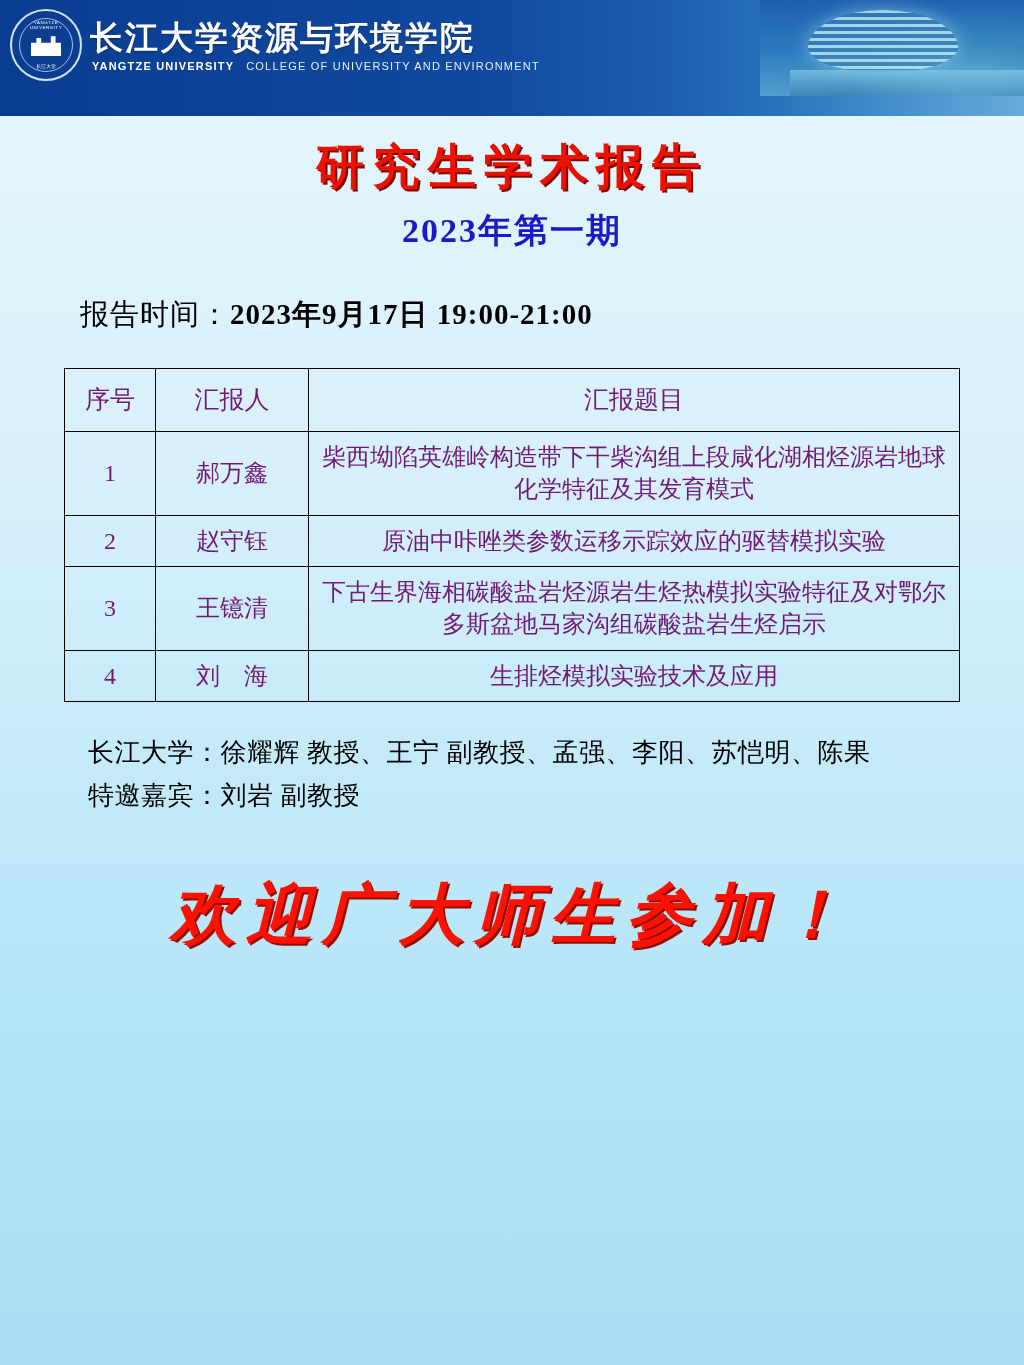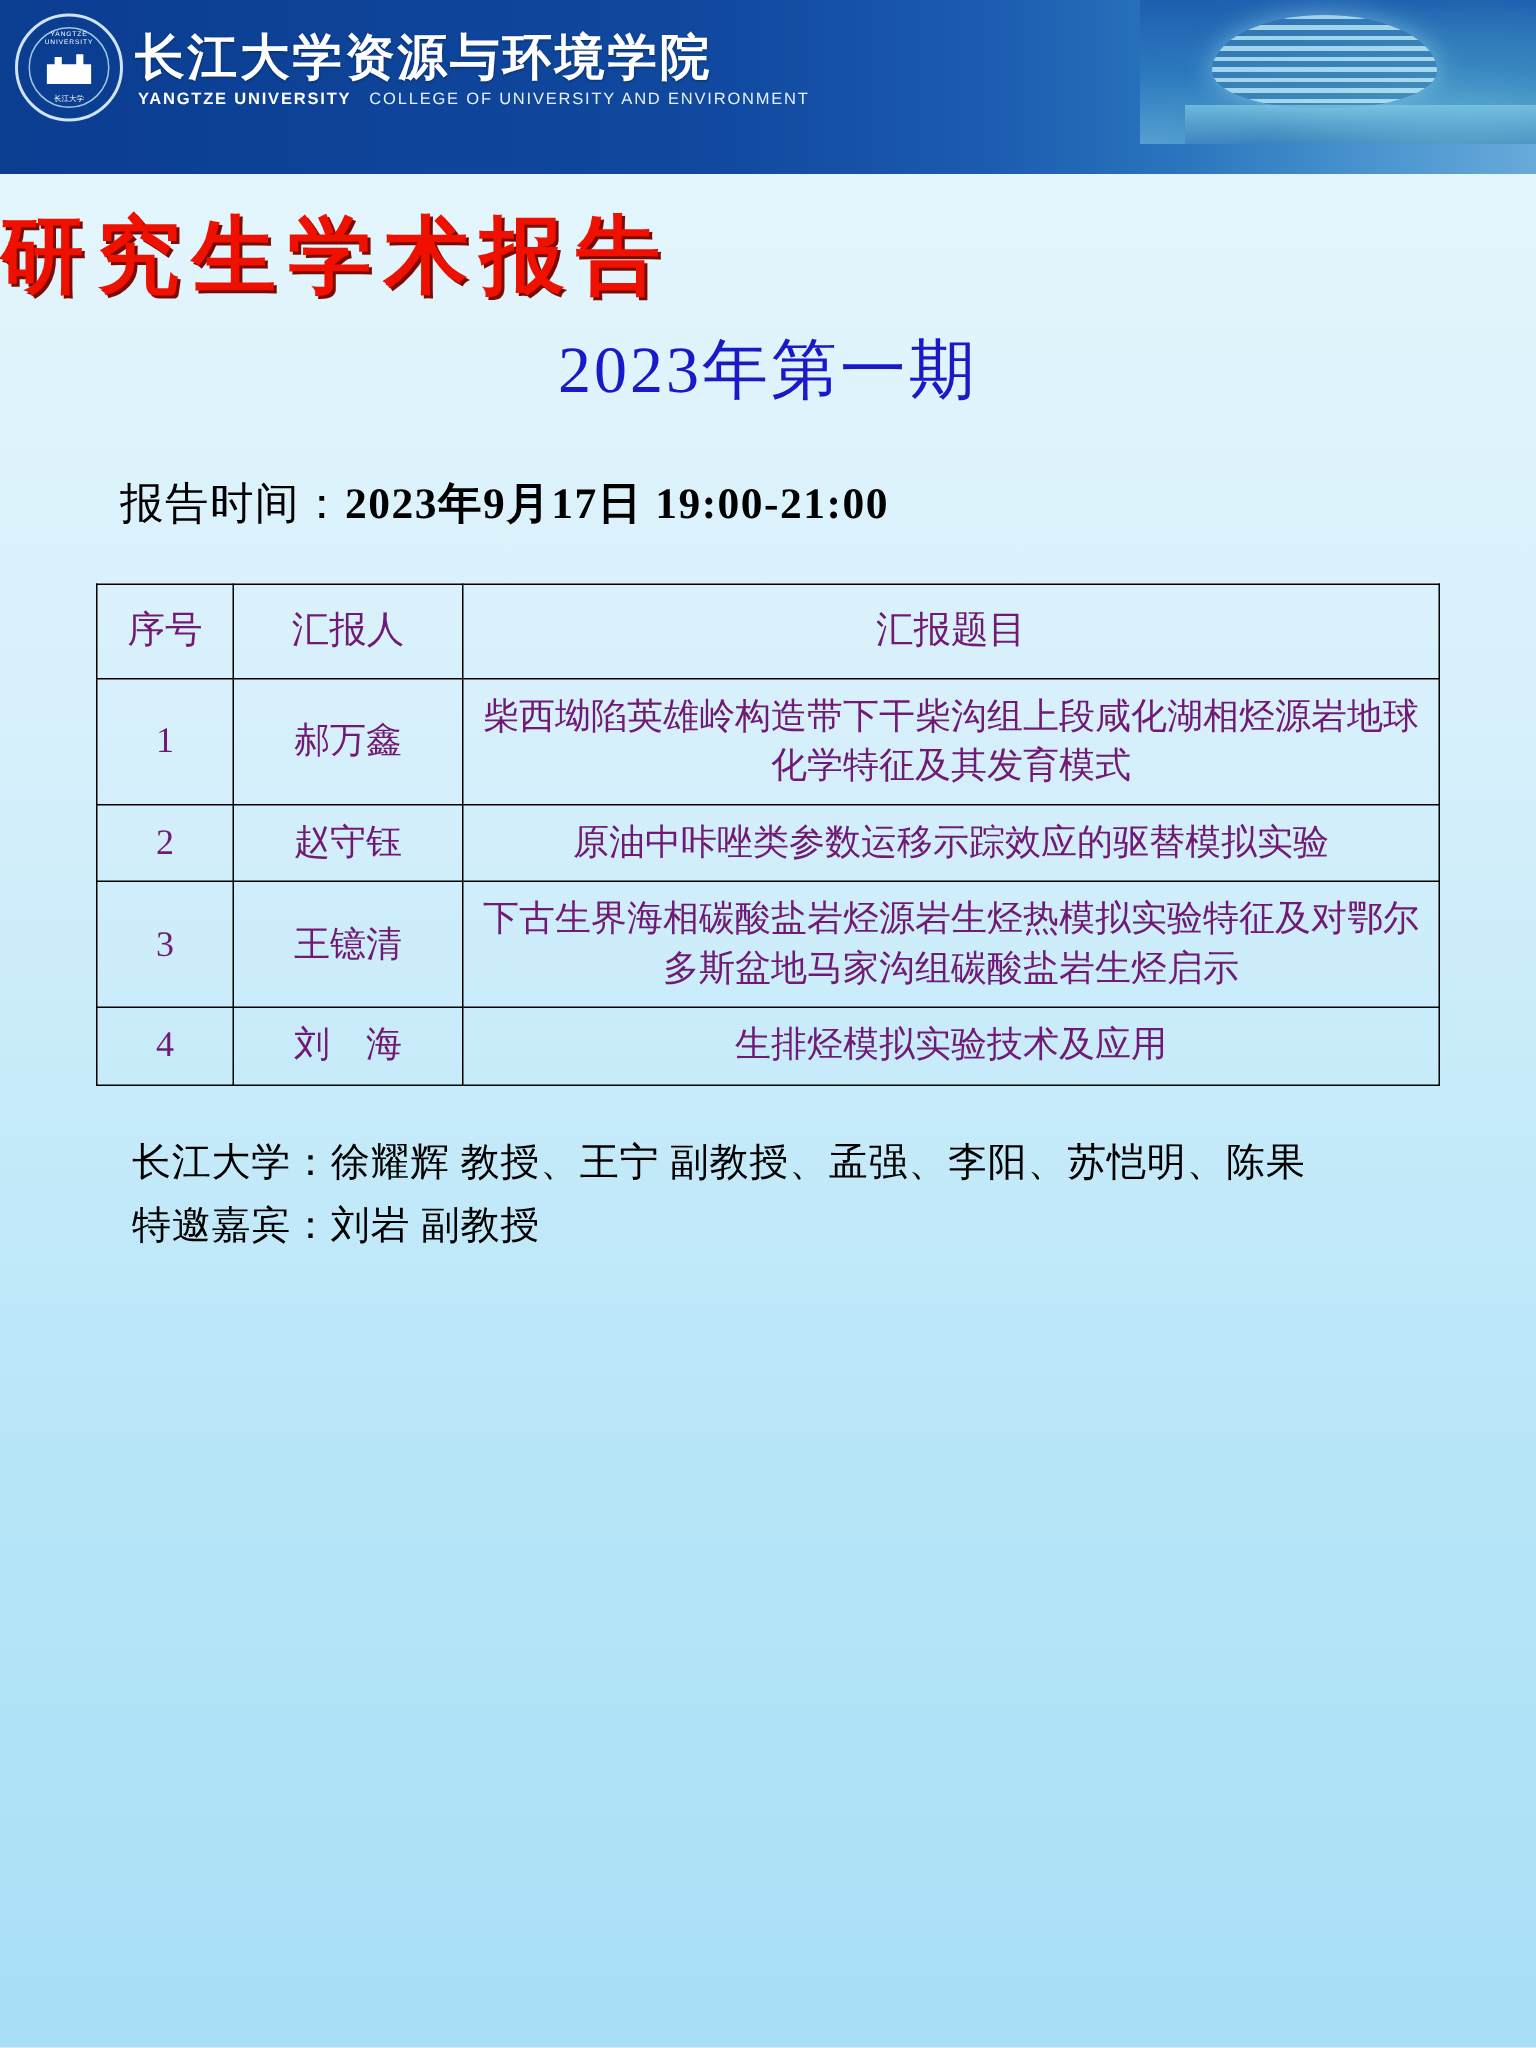--- a/index.html
+++ b/index.html
@@ -139,33 +139,34 @@
     margin-right: 12px;
   }
 
   
   .content {
     position: relative;
     padding: 0 0 0 0;
   }
   .title-main {
     margin: 26px 0 0 0;
-    font-size: 56px;
+    text-align: center;
+    font-size: 48px;
     line-height: 1.05;
     font-weight: bold;
     color: #f01000;
     letter-spacing: 8px;
     text-shadow: 2px 2px 0 #7a0b06;
     font-family: "Liberation Serif", "DejaVu Serif", serif;
   }
   .title-sub {
     margin: 16px 0 0 0;
     text-align: center;
-    font-size: 44px;
-    font-weight: normal;
+    font-size: 34px;
+    font-weight: bold;
     color: #1919c8;
     letter-spacing: 2px;
   }
   .meta {
     margin: 34px 0 0 80px;
     color: #000000;
   }
   .meta-row {
     font-size: 29px;
     line-height: 1.85;
@@ -286,14 +287,15 @@
         <td class="cell-title">生排烃模拟实验技术及应用</td>
       </tr>
     </tbody>
   </table>
 
   <div class="notes">
     <div class="note-row">长江大学：徐耀辉 教授、王宁 副教授、孟强、李阳、苏恺明、陈果</div>
     <div class="note-row">特邀嘉宾：刘岩 副教授</div>
   </div>
 
+  <div class="welcome">欢迎广大师生参加！</div>
 
 </div>
 
 </body></html>

